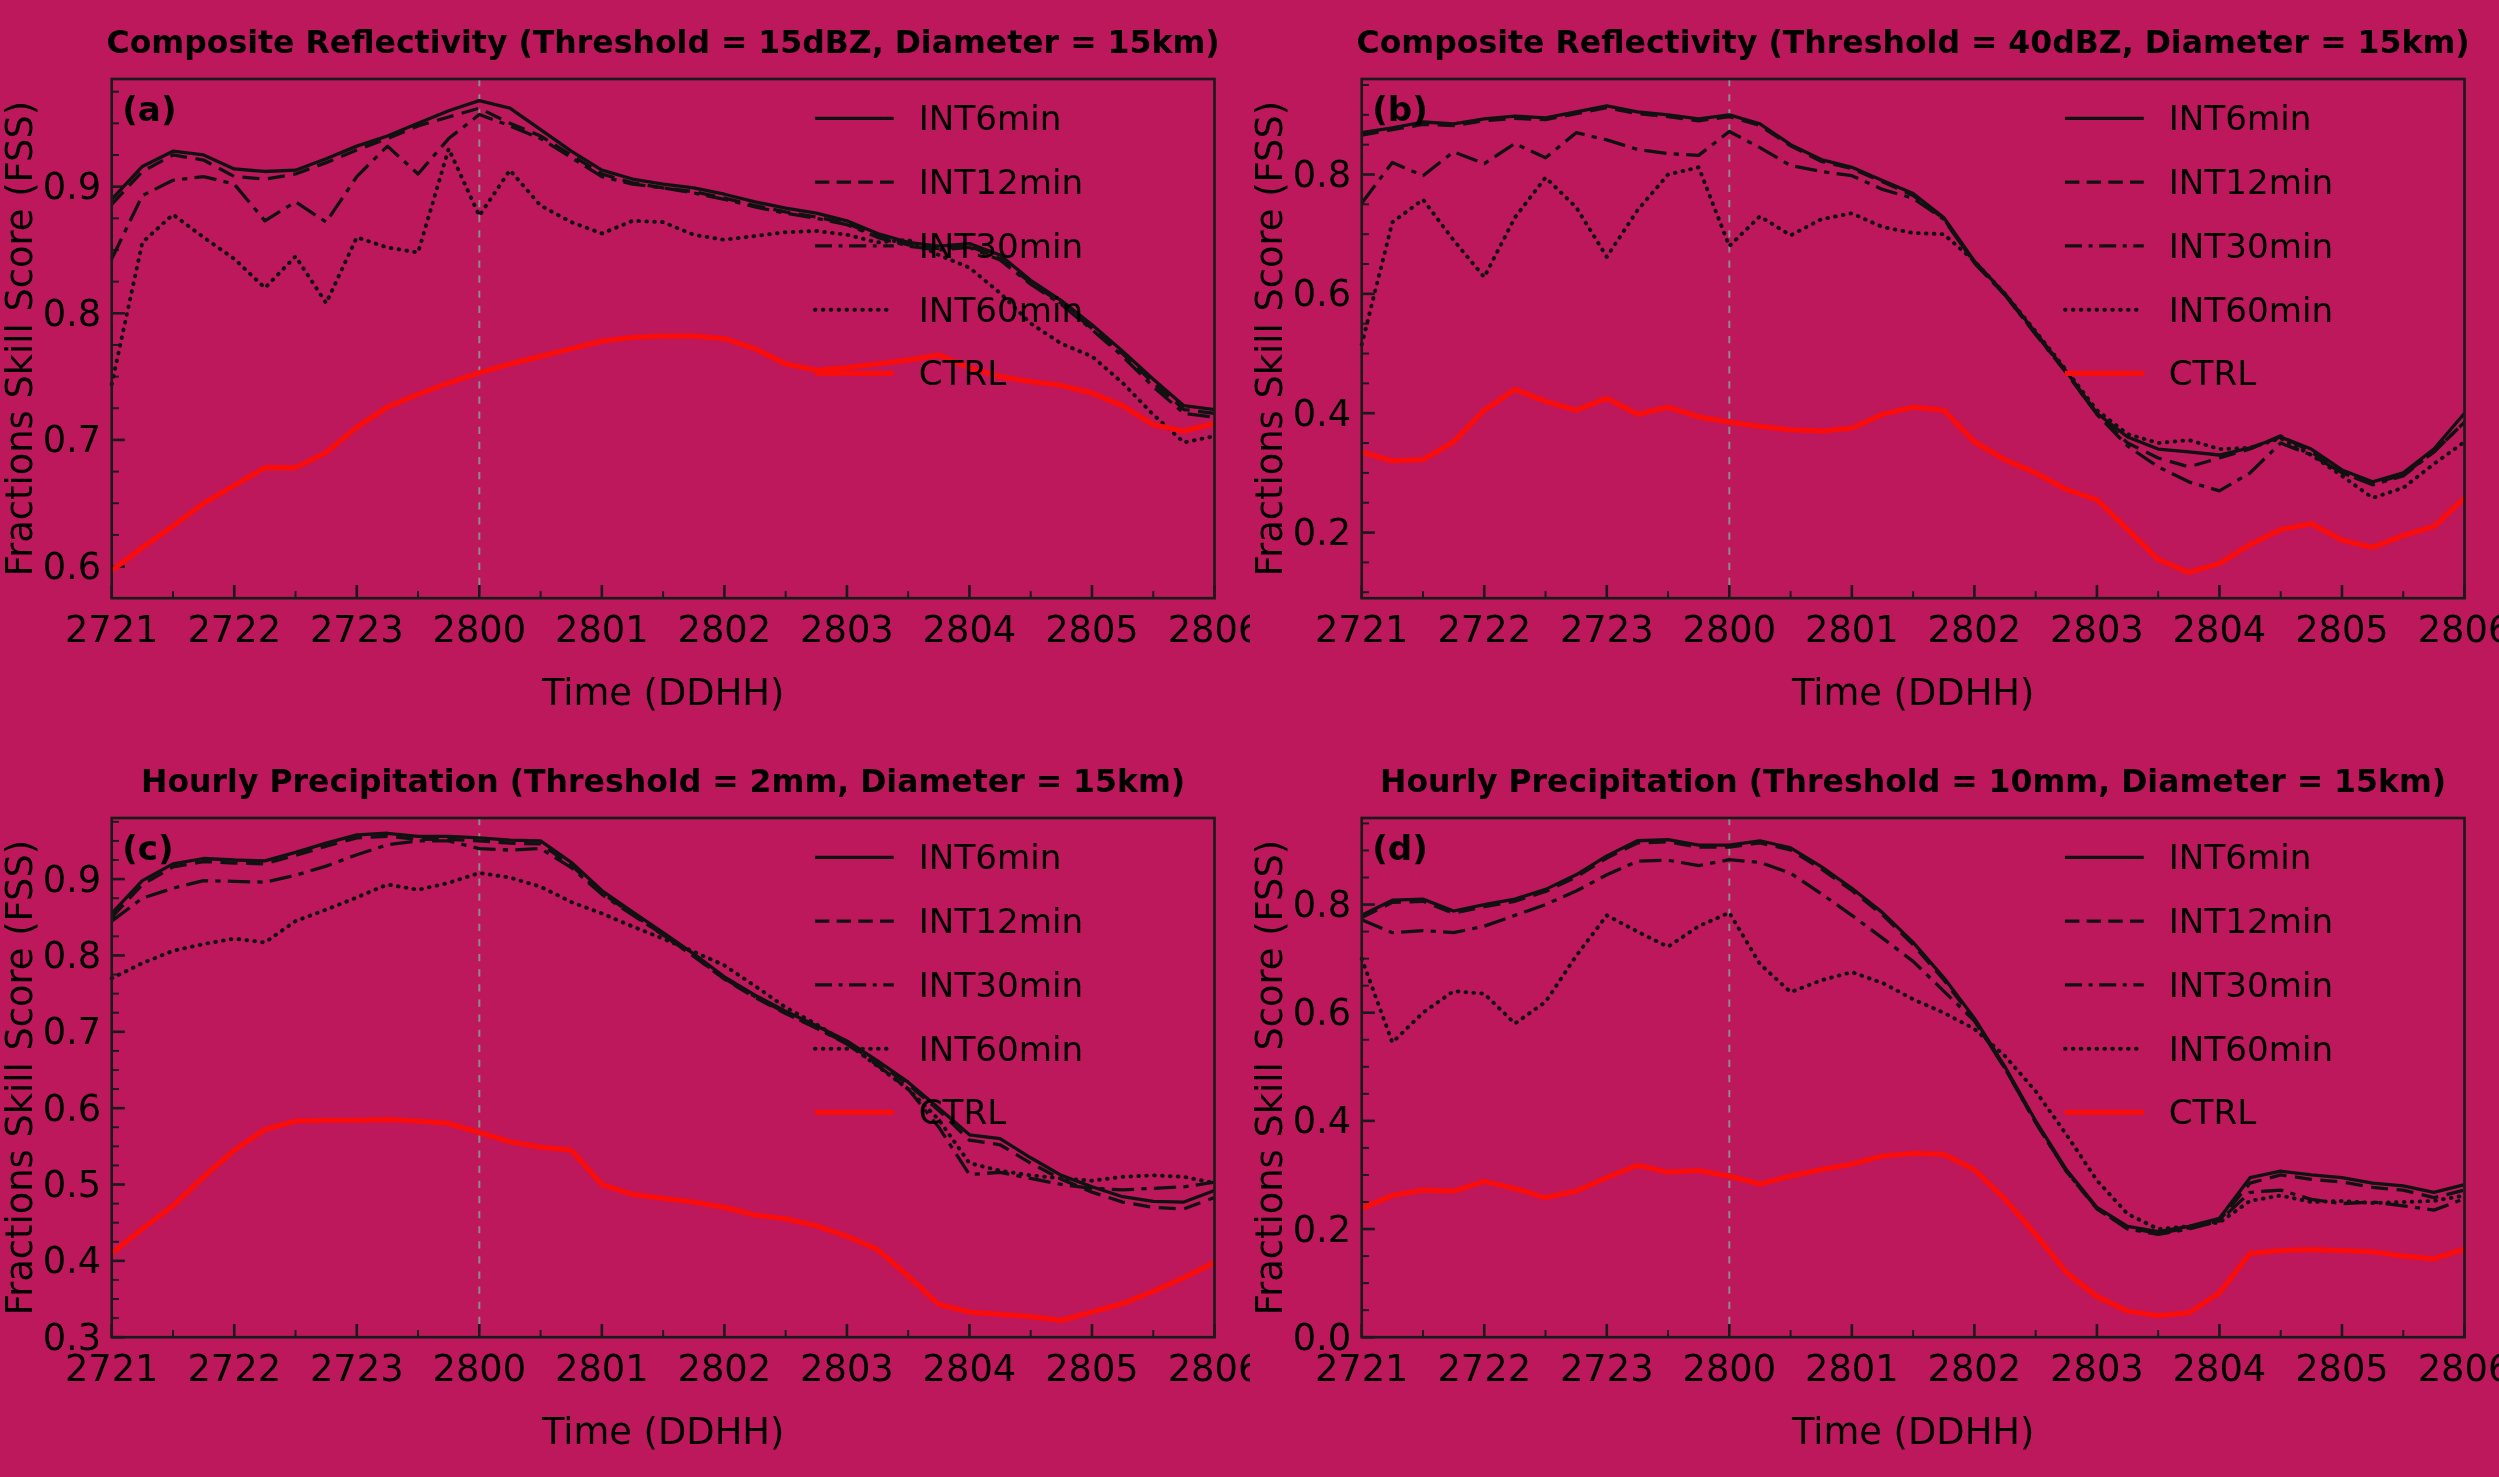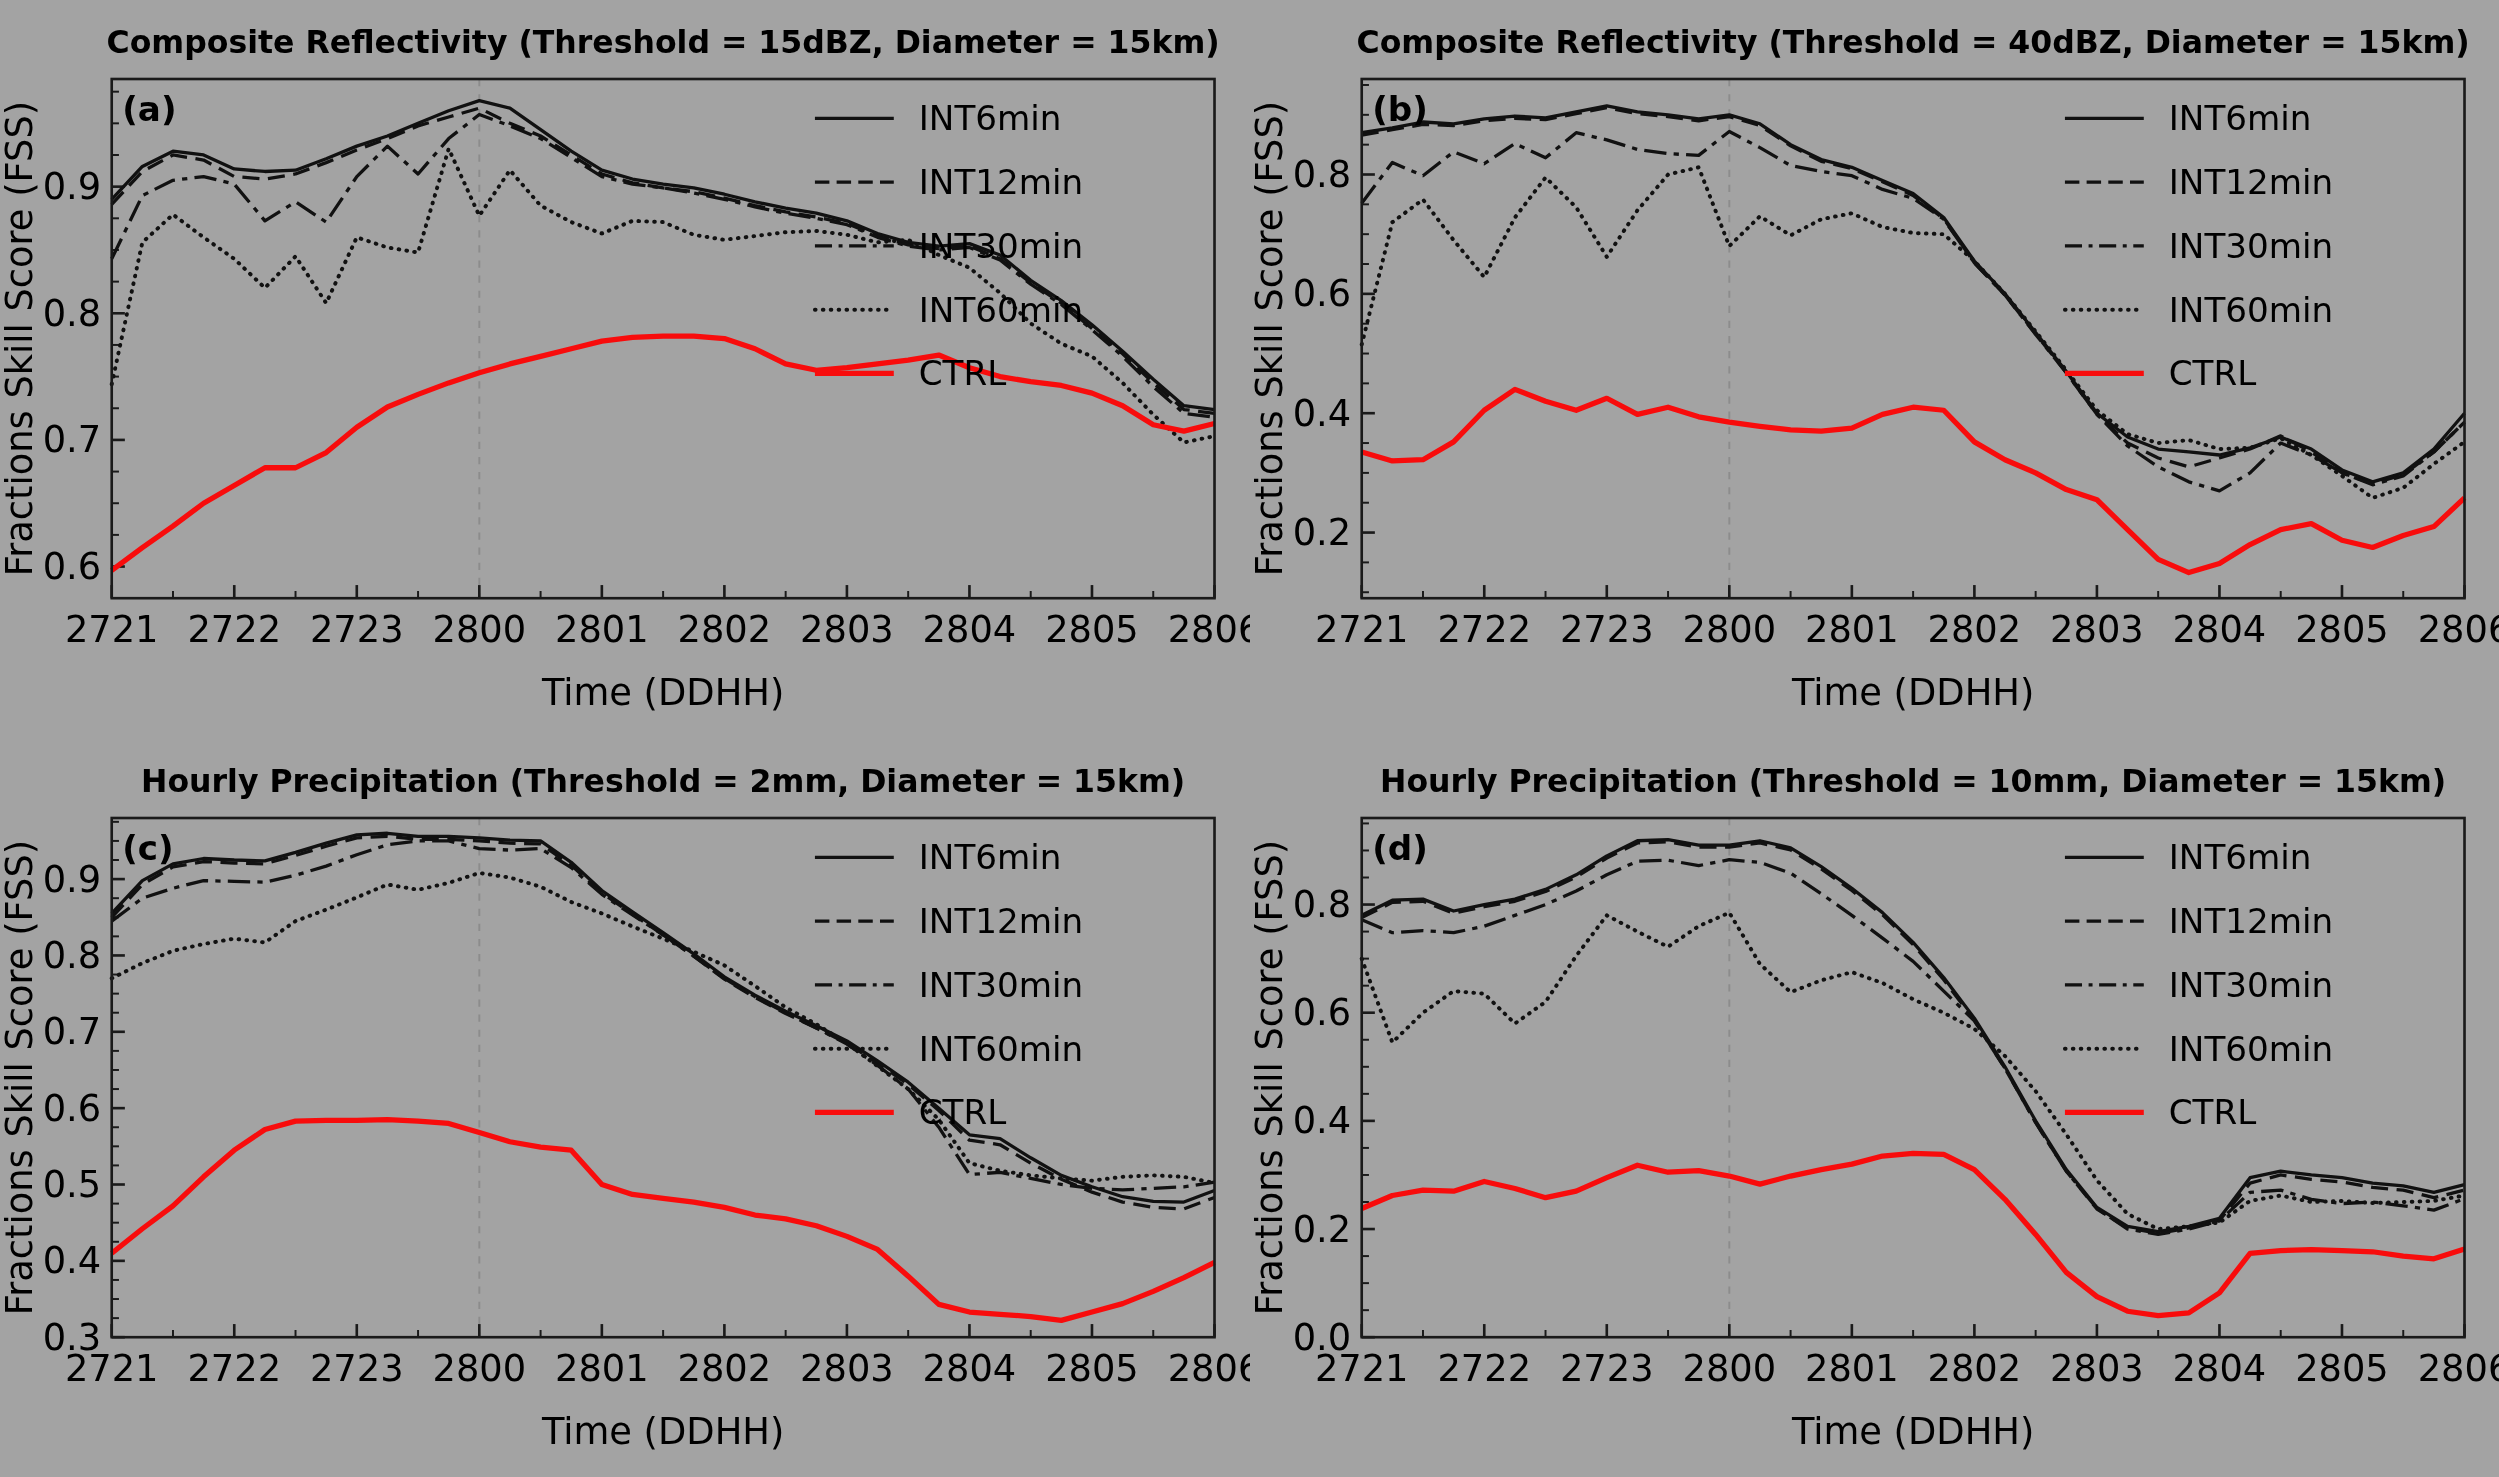--- a/index.html
+++ b/index.html
@@ -1,18 +1,18 @@
 <!DOCTYPE html>
 <html style="font-size:10.5px"><head>
 <meta charset="utf-8">
 <title>FSS Four-Panel Figure</title>
 <style>
   html,body{margin:0;padding:0;background:#ffffff;}
   body{width:2500px;height:1477px;font-family:"DejaVu Sans","Liberation Sans",sans-serif;}
-  .figure-grid{display:grid;grid-template-columns:1250px 1250px;grid-template-rows:739px 739px;width:2500px;height:1477px;background:#a3a3a3;}
+  .figure-grid{display:grid;grid-template-columns:1250px 1250px;grid-template-rows:739px 739px;width:2500px;height:1477px;background:#be185d;}
   figure{margin:0;padding:0;}
   svg{display:block;width:1250px;height:739px;font-family:"DejaVu Sans","Liberation Sans",sans-serif;}
   svg text{fill:#000000;}
 </style>
 </head>
 <body>
 
 <div class="figure-grid">
   <figure>
     <svg viewBox="0 0 1902 1124" xmlns="http://www.w3.org/2000/svg">

